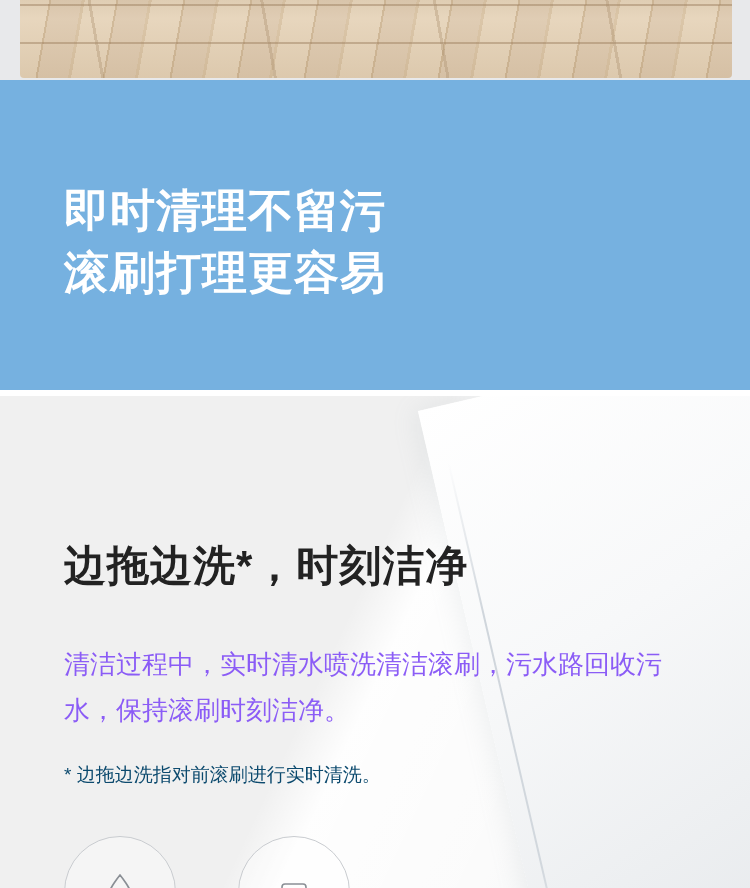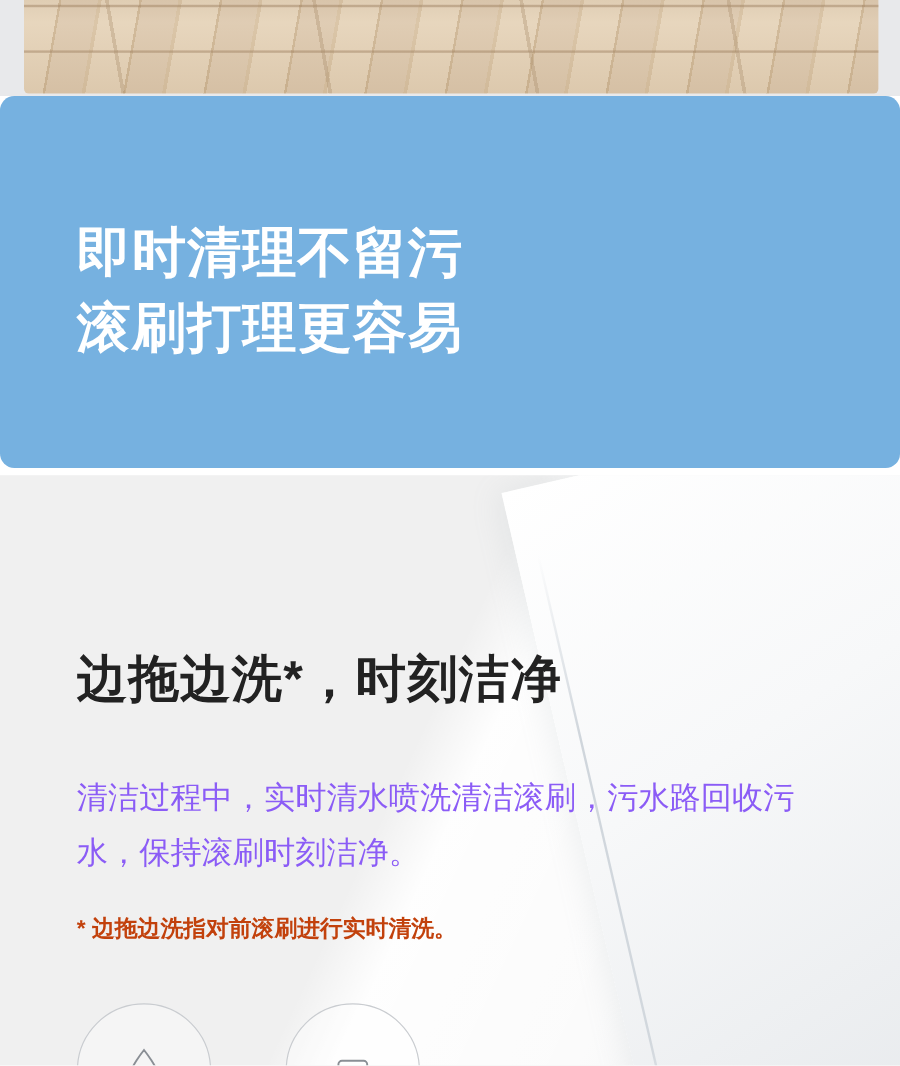--- a/index.html
+++ b/index.html
@@ -70,21 +70,20 @@
   }
 
   
   .blue-banner {
     position: absolute;
     left: 0;
     top: 80px;
     width: 750px;
     height: 310px;
     background: #76b1e0;
-    border-radius: 12px;
   }
   .blue-banner .headline {
     position: absolute;
     left: 64px;
     top: 100px;
     color: #ffffff;
     font-size: 45px;
     font-weight: bold;
     line-height: 62px;
     letter-spacing: 1px;
@@ -160,22 +159,21 @@
     color: #8b5cf6;
     white-space: pre-line;
   }
   .footnote {
     position: absolute;
     left: 64px;
     top: 364px;
     width: 620px;
     font-size: 19px;
     line-height: 30px;
-    color: #c2410c;
-    font-weight: bold;
+    color: #0c4a6e;
   }
 
   
   .features {
     position: absolute;
     left: 64px;
     top: 440px;
     display: flex;
     gap: 62px;
   }

